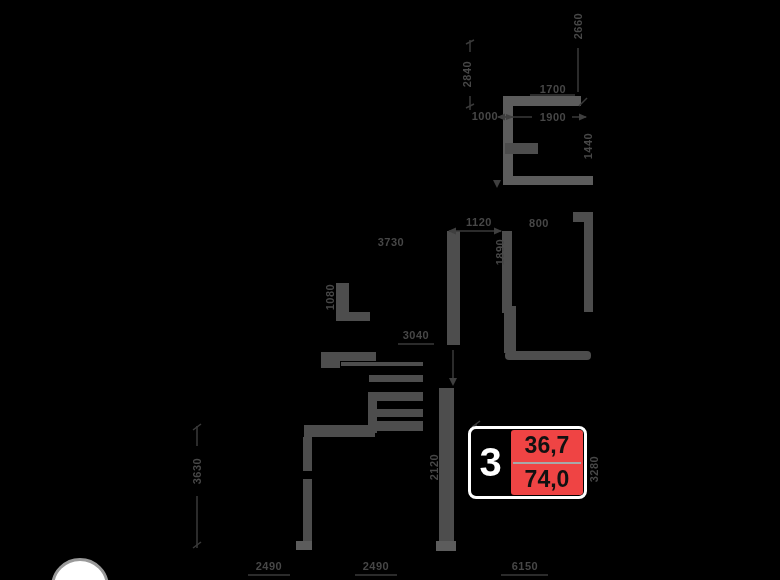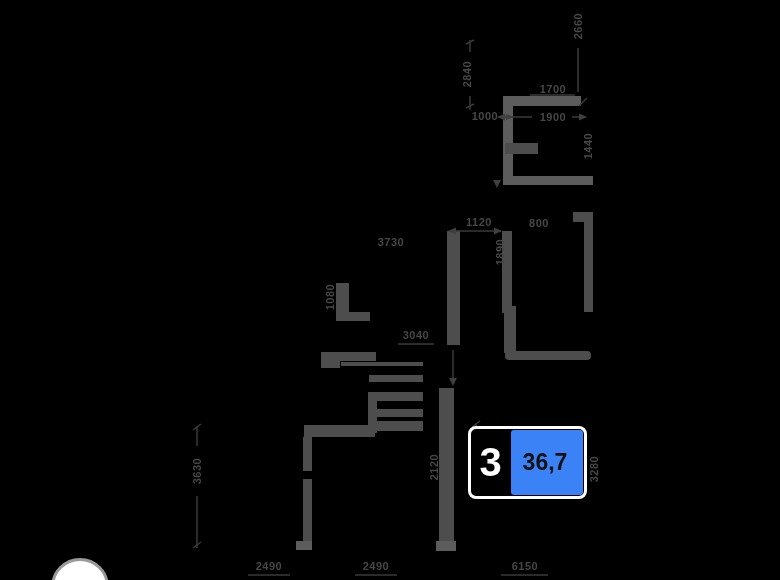--- a/index.html
+++ b/index.html
@@ -12,22 +12,22 @@
   .dimline-heavy{stroke:#2e2e2e;stroke-width:3;fill:none;}
   .dimarrow{fill:#3f3f3f;}
   .dimtext{fill:#474747;font-size:11px;font-weight:bold;letter-spacing:0.5px;
            font-family:"Liberation Sans",sans-serif;}
   
   .info-box{position:absolute;left:468px;top:426px;width:113px;height:67px;
             background:#000;border:3px solid #fff;border-radius:8px;
             display:flex;align-items:stretch;z-index:3;cursor:pointer;}
   .info-rooms{width:39px;display:flex;align-items:center;justify-content:center;
               color:#fff;font-size:40px;font-weight:bold;}
-  .info-areas{flex:1;background:#3b82f6;border-radius:3px;margin:1px;
-              display:flex;overflow:hidden;justify-content:flex-end;}
+  .info-areas{flex:1;background:#ef4444;border-radius:3px;margin:1px;
+              display:flex;flex-direction:column;overflow:hidden;justify-content:flex-end;}
   .info-row{flex:1;display:flex;align-items:center;justify-content:center;
             font-size:23px;font-weight:bold;color:#111;line-height:1;}
   .info-divider{height:2px;background:#a8a8a8;margin:0 2px;}
   
   .compass{position:absolute;left:51px;top:558px;width:58px;height:58px;
            border-radius:50%;background:#fff;border:3px solid #9a9a9a;
            box-sizing:border-box;display:flex;justify-content:center;z-index:2;}
   .compass-letter{transform:rotate(90deg);font-weight:bold;font-size:15px;
                   color:#222;margin-top:1px;}
 </style>
@@ -133,20 +133,21 @@
     <text class="dimtext" x="376" y="570" text-anchor="middle">2490</text>
     <text class="dimtext" x="525" y="570" text-anchor="middle">6150</text>
   </g>
 </svg>
 
   <div class="info-box">
     <div class="info-rooms">3</div>
     <div class="info-areas">
       <div class="info-row">36,7</div>
       <div class="info-divider"></div>
+      <div class="info-row">74,0</div>
     </div>
   </div>
 
   <div class="compass">
     <span class="compass-letter">Ю</span>
   </div>
 
 </div>
 
 </body></html>

